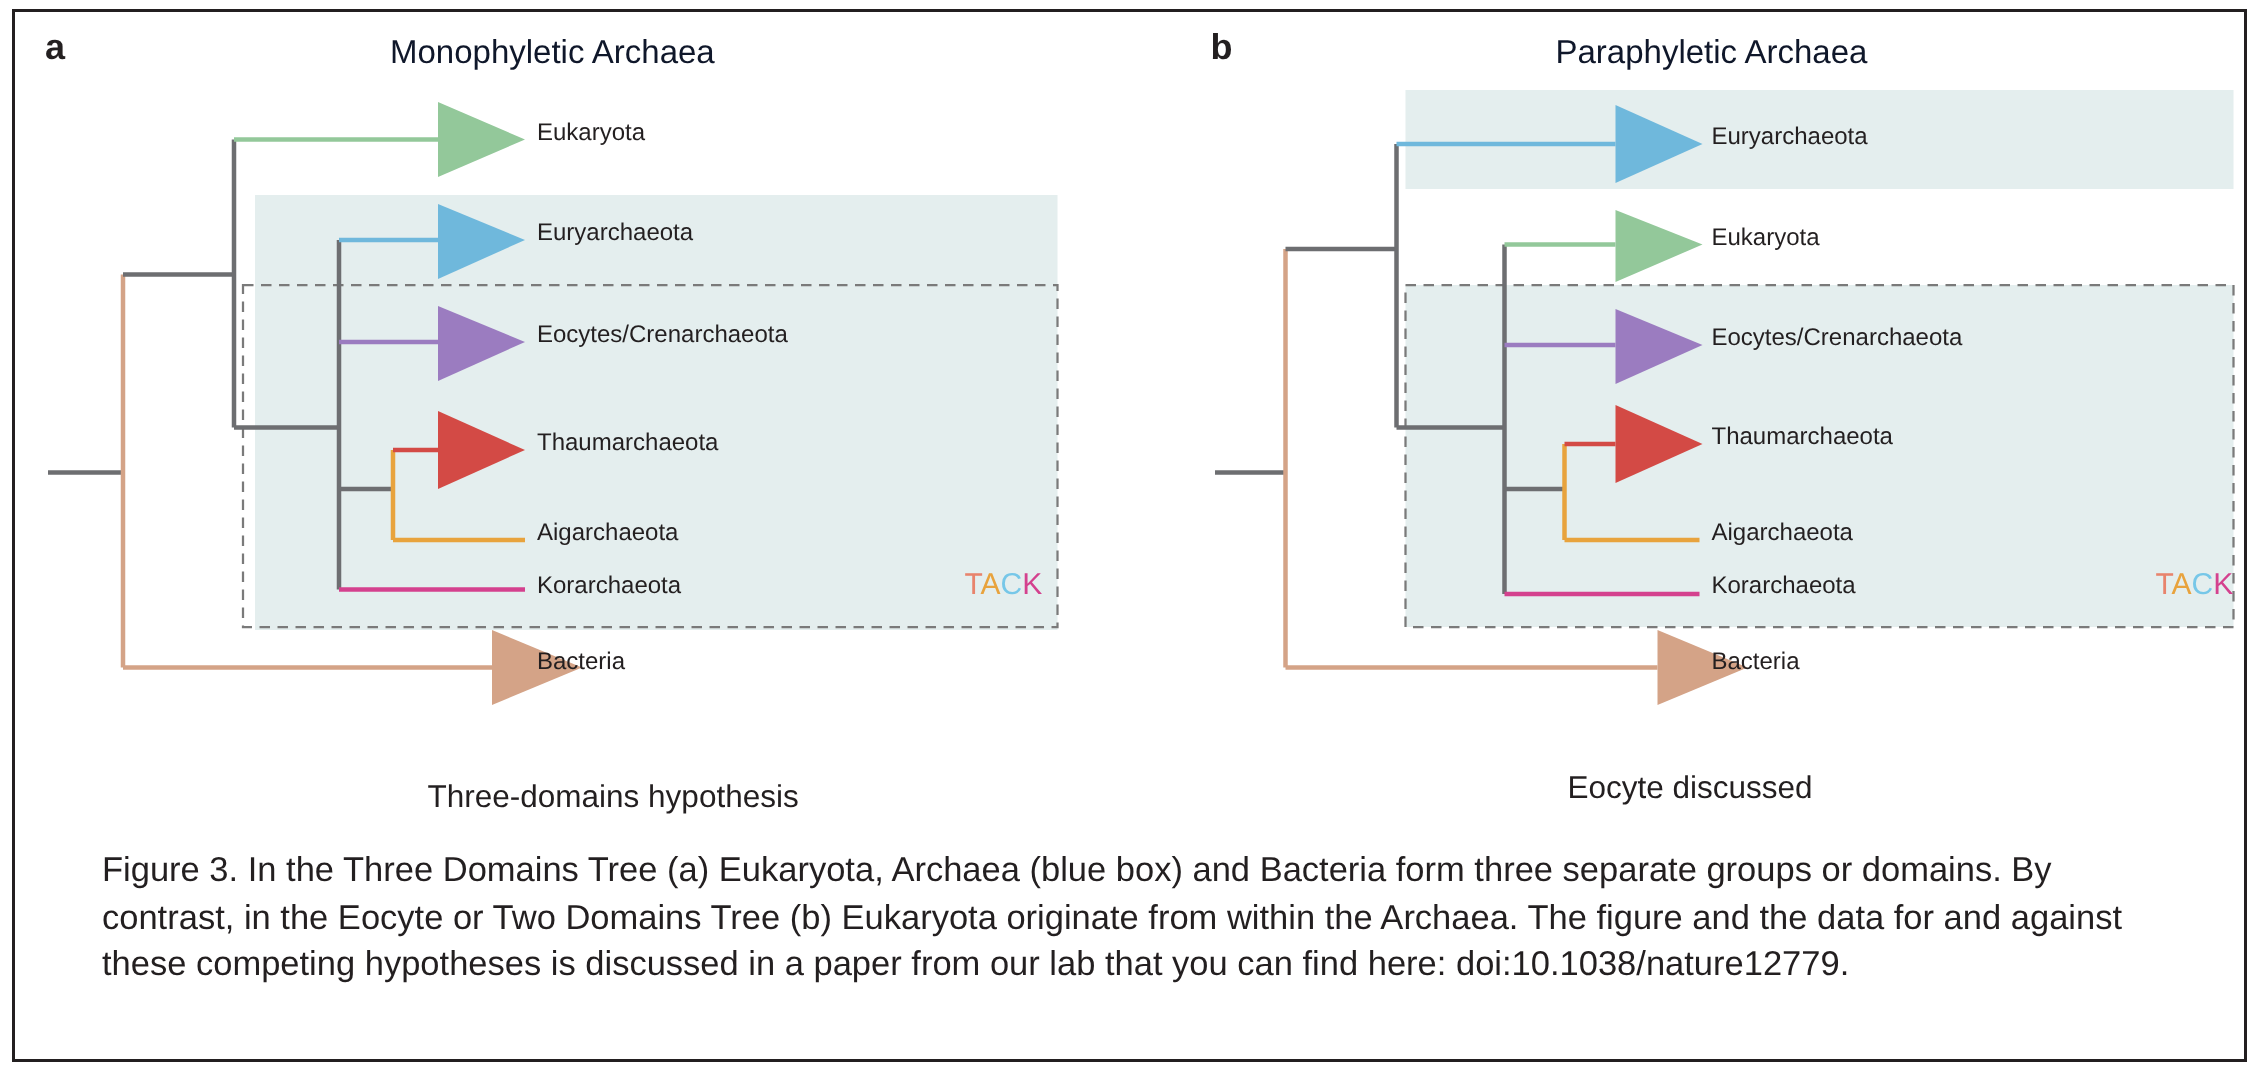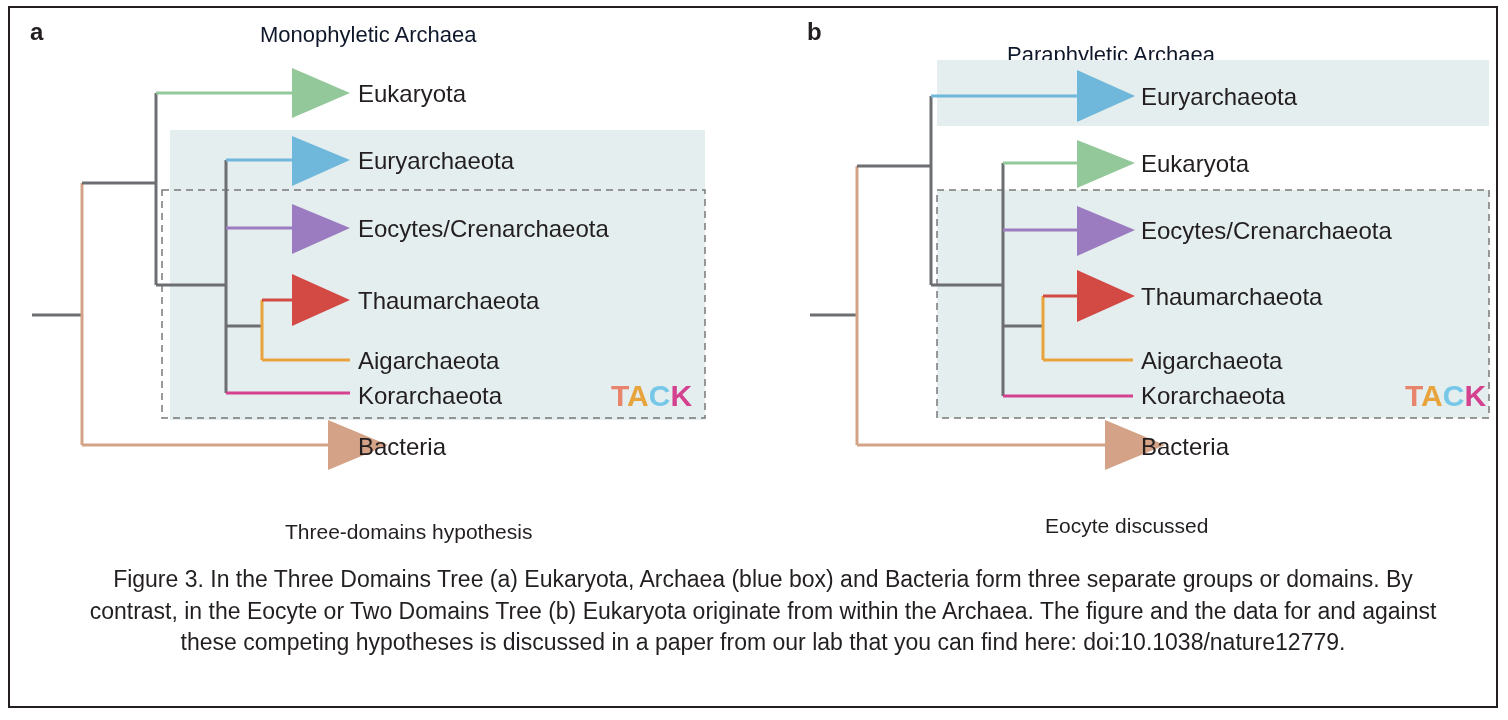--- a/index.html
+++ b/index.html
@@ -51,44 +51,44 @@
     color: #231f20;
     white-space: nowrap;
   }
   .tree-svg {
     position: absolute;
     left: 0;
     top: 0;
   }
   .tip-label {
     position: absolute;
-    font-size: 24px;
+    font-size: 16px;
     color: #231f20;
     white-space: nowrap;
   }
   .tack-label {
     position: absolute;
-    font-size: 30px;
-    font-weight: 700;
-    white-space: nowrap;
+    font-size: 20px;
+    font-weight: 400;
+    white-space: nowrap;
+    margin-left: 32px;
   }
   .tack-t { color: #e8836c; }
   .tack-a { color: #e8a33d; }
   .tack-c { color: #76c7e8; }
   .tack-k { color: #d4418e; }
 
   .caption-block {
     position: absolute;
     left: 58px;
     top: 556px;
     width: 1390px;
     font-size: 23px;
     line-height: 1.38;
     color: #231f20;
-    text-align: center;
   }
 </style>
 </head>
 <body>
 
 <div class="figure-frame">
 
   <div class="panel panel-a">
 
     <span class="panel-letter" style="left:20px; top:10px;">a</span>
@@ -141,21 +141,21 @@
     <span class="tip-label" style="left:348px; top:425px;">Bacteria</span>
 
     <span class="tack-label" style="left:601px; top:371px;"><span class="tack-t">T</span><span class="tack-a">A</span><span class="tack-c">C</span><span class="tack-k">K</span></span>
 
     <span class="panel-caption" style="left:235px; top:512px;margin-left:40px;">Three-domains hypothesis</span>
   </div>
 
   <div class="panel panel-b">
 
     <span class="panel-letter" style="left:52px; top:10px;">b</span>
-    <span class="panel-title" style="left:252px; top:14px;margin-top:20px;">Paraphyletic Archaea</span>
+    <span class="panel-title" style="left:282px; top:14px;">Paraphyletic Archaea</span>
 
     <svg class="tree-svg" width="745" height="500" viewBox="0 0 745 500">
 
       <rect x="182" y="52" width="552" height="66" fill="#e4eeee"></rect>
       <rect x="182" y="182" width="552" height="228" fill="#e4eeee"></rect>
 
       <rect x="182" y="182" width="552" height="228" fill="none" stroke="#7a7a7a" stroke-width="1.5" stroke-dasharray="7,5"></rect>
 
       <line x1="55" y1="307" x2="102" y2="307" stroke="#6d6e71" stroke-width="3"></line>
       <line x1="102" y1="158" x2="102" y2="437" stroke="#d4a387" stroke-width="3"></line>

